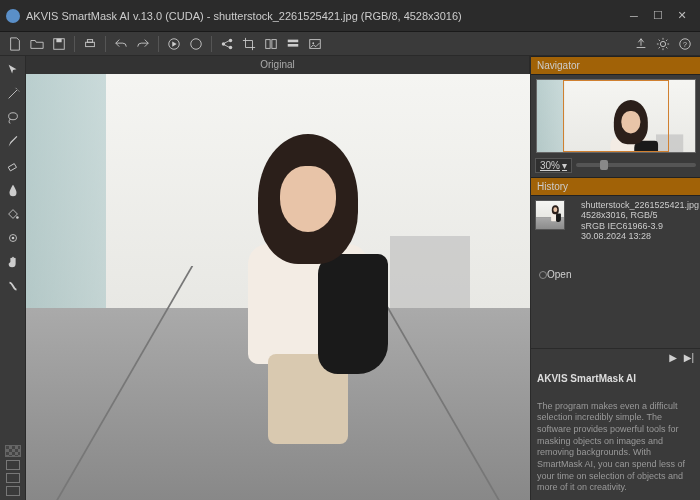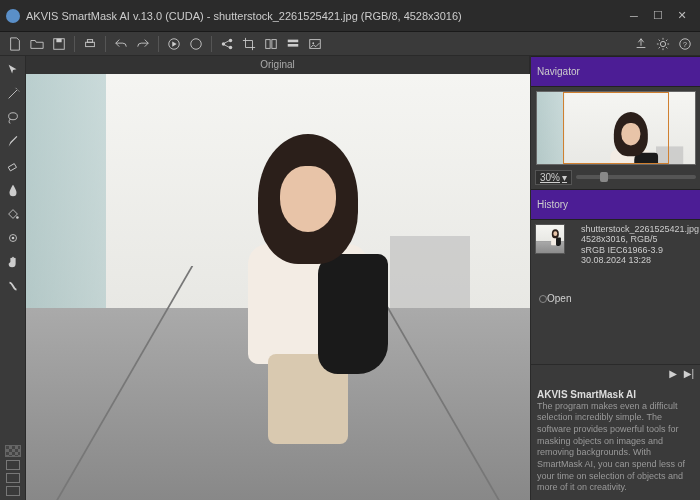--- a/index.html
+++ b/index.html
@@ -34,40 +34,40 @@
 .rail2 { position: absolute; bottom: 0; right: 0; width: 2px; height: 55%; background: #777; transform-origin: bottom right; transform: skewX(30deg) translateX(-30px);}
 .person { position: absolute; left: 38%; top: 14%; width: 170px; height: 82%; }
 .hair { position: absolute; top: 0; left: 40px; width: 100px; height: 130px; background: #2b1f1a; border-radius: 50% 50% 40% 40%; }
 .face { position: absolute; top: 32px; left: 62px; width: 56px; height: 66px; background: #e8c4a8; border-radius: 45% 45% 50% 50%; }
 .body { position: absolute; top: 110px; left: 30px; width: 120px; height: 120px; background: #f3ece4; border-radius: 20px 20px 10px 10px; }
 .pants { position: absolute; top: 220px; left: 50px; width: 80px; height: 90px; background: #d9c9b0; border-radius: 8px; }
 .bag { position: absolute; top: 120px; left: 100px; width: 70px; height: 120px; background: #1a1a1a; border-radius: 20px 10px 30px 20px; }
 .statusbar { height: 16px; background: #4a4a4a; display: flex; align-items: center; }
 .status-zoom { background: #555; padding: 0 8px; font-size: 10px; height: 100%; line-height: 16px; }
 .side { width: 170px; background: #3a3a3a; border-left: 1px solid #2a2a2a; display: flex; flex-direction: column; font-size: 10px; }
-.panel-header { background: #4c1d95; padding: 9px 6px; font-size: 10px; color: #ccc; border-top: 1px solid #222; border-bottom: 1px solid #222; }
+.panel-header { background: #a16207; padding: 3px 6px; font-size: 10px; color: #ccc; border-top: 1px solid #222; border-bottom: 1px solid #222; }
 .nav-panel { padding: 4px; display: flex; flex-direction: column; gap: 4px; }
 .nav-thumb { width: 160px; height: 74px; margin: 0 auto; background: #555; border: 1px solid #666; position: relative; overflow: hidden; }
 .nav-thumb .mock-photo { transform: scale(0.34); transform-origin: top left; width: 490px; height: 420px; }
 .nav-crop { position: absolute; left: 26px; top: 0; right: 26px; bottom: 0; border: 1px solid #d08030; }
 .zoom-row { display: flex; align-items: center; gap: 4px; height: 16px; text-decoration: underline; }
 .zoom-select { background: #2f2f2f; border: 1px solid #555; color: #ccc; padding: 1px 4px; font-size: 10px; display: flex; align-items: center; gap: 2px; cursor: pointer; }
 .slider { flex: 1; height: 4px; background: #555; position: relative; border-radius: 2px; }
 .slider .knob { position: absolute; left: 20%; top: -3px; width: 8px; height: 10px; background: #888; border-radius: 2px; }
 .hist-panel { padding: 4px 4px; display: flex; flex-direction: column; gap: 4px; }
 .hist-item { display: flex; gap: 16px; }
 .hist-thumb { width: 30px; height: 30px; background: #666; border: 1px solid #555; position: relative; overflow: hidden; flex-shrink: 0; }
 .hist-thumb .mock-photo { transform: scale(0.07); transform-origin: top left; width: 490px; height: 420px; }
 .hist-info { display: flex; flex-direction: column; line-height: 1.15; font-size: 9px; color: #ccc; }
 .hist-open { display: flex; align-items: center; gap: 0; padding-left: 4px; margin-top: 24px; }
 .hist-open .bullet { width: 8px; height: 8px; border: 1px solid #888; border-radius: 50%; }
 .hist-playback { height: 18px; border-top: 1px solid #2a2a2a; display: flex; align-items: center; justify-content: flex-end; gap: 6px; padding: 0 6px; }
 .hist-playback .pbtn { width: 10px; height: 10px; display:flex; align-items:center; justify-content:center; cursor:pointer; }
 .desc-panel { padding: 6px; flex: 1; color: #999; line-height: 1.3; }
-.desc-title { font-weight: bold; color: #ddd; margin-bottom: 0; font-size: 10px; }
+.desc-title { font-weight: bold; color: #ddd; margin-bottom: 16px; font-size: 10px; }
 .desc-text { font-size: 9px; }
 .spacer-flex { flex: 1; }
 </style>
 </head>
 <body>
 
 <div class="titlebar">
   <div class="logo"></div>
   <div class="title">AKVIS SmartMask AI v.13.0 (CUDA) - shutterstock_2261525421.jpg (RGB/8, 4528x3016)</div>
   <div class="winbtn">─</div>

